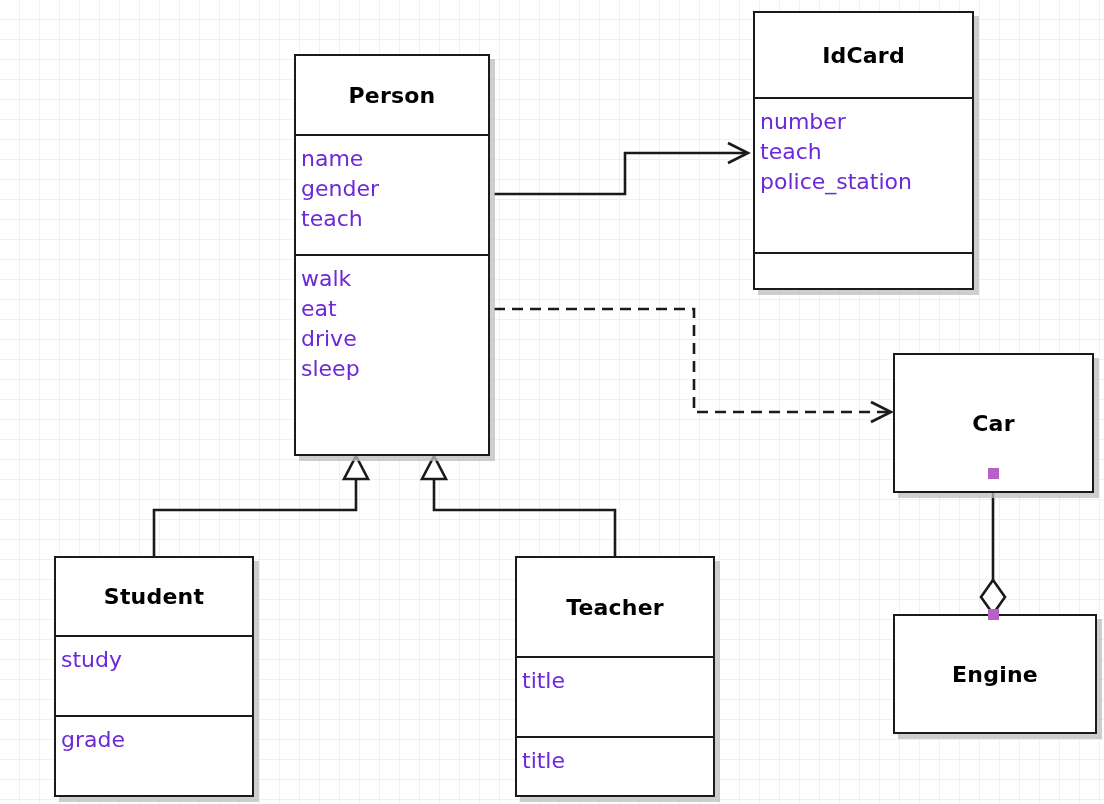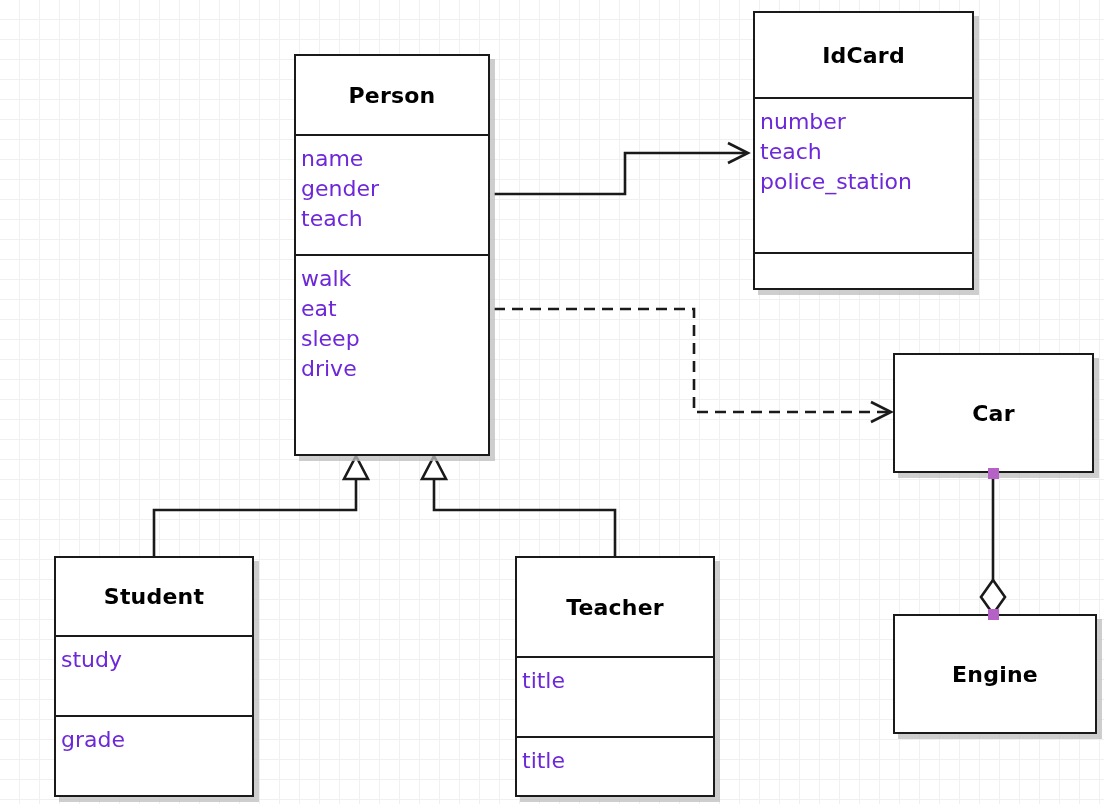--- a/index.html
+++ b/index.html
@@ -113,36 +113,36 @@
   <div class="uml-class" style="left:294px; top:54px; width:196px; height:402px;">
     <div class="compartment class-title" style="height:78px;">Person</div>
     <div class="compartment member-list" style="height:120px;">
       <div class="member">name</div>
       <div class="member">gender</div>
       <div class="member">teach</div>
     </div>
     <div class="compartment member-list" style="flex:1;">
       <div class="member">walk</div>
       <div class="member">eat</div>
+      <div class="member">drive</div>
       <div class="member">sleep</div>
-      <div class="member">drive</div>
     </div>
   </div>
 
   <div class="uml-class" style="left:753px; top:11px; width:221px; height:279px;">
     <div class="compartment class-title" style="height:84px;">IdCard</div>
     <div class="compartment member-list" style="flex:1;">
       <div class="member">number</div>
       <div class="member">teach</div>
       <div class="member">police_station</div>
     </div>
     <div class="compartment empty-compartment" style="height:36px;"></div>
   </div>
 
-  <div class="uml-class" style="left:893px; top:353px; width:201px; height:120px;">
+  <div class="uml-class" style="left:893px; top:353px; width:201px; height:140px;">
     <div class="compartment class-title" style="flex:1;">Car</div>
   </div>
   <div class="handle" style="left:988px; top:468px;"></div>
 
   <div class="uml-class" style="left:893px; top:614px; width:204px; height:120px;">
     <div class="compartment class-title" style="flex:1;">Engine</div>
   </div>
   <div class="handle" style="left:988px; top:609px;"></div>
 
   <div class="uml-class" style="left:54px; top:556px; width:200px; height:241px;">

